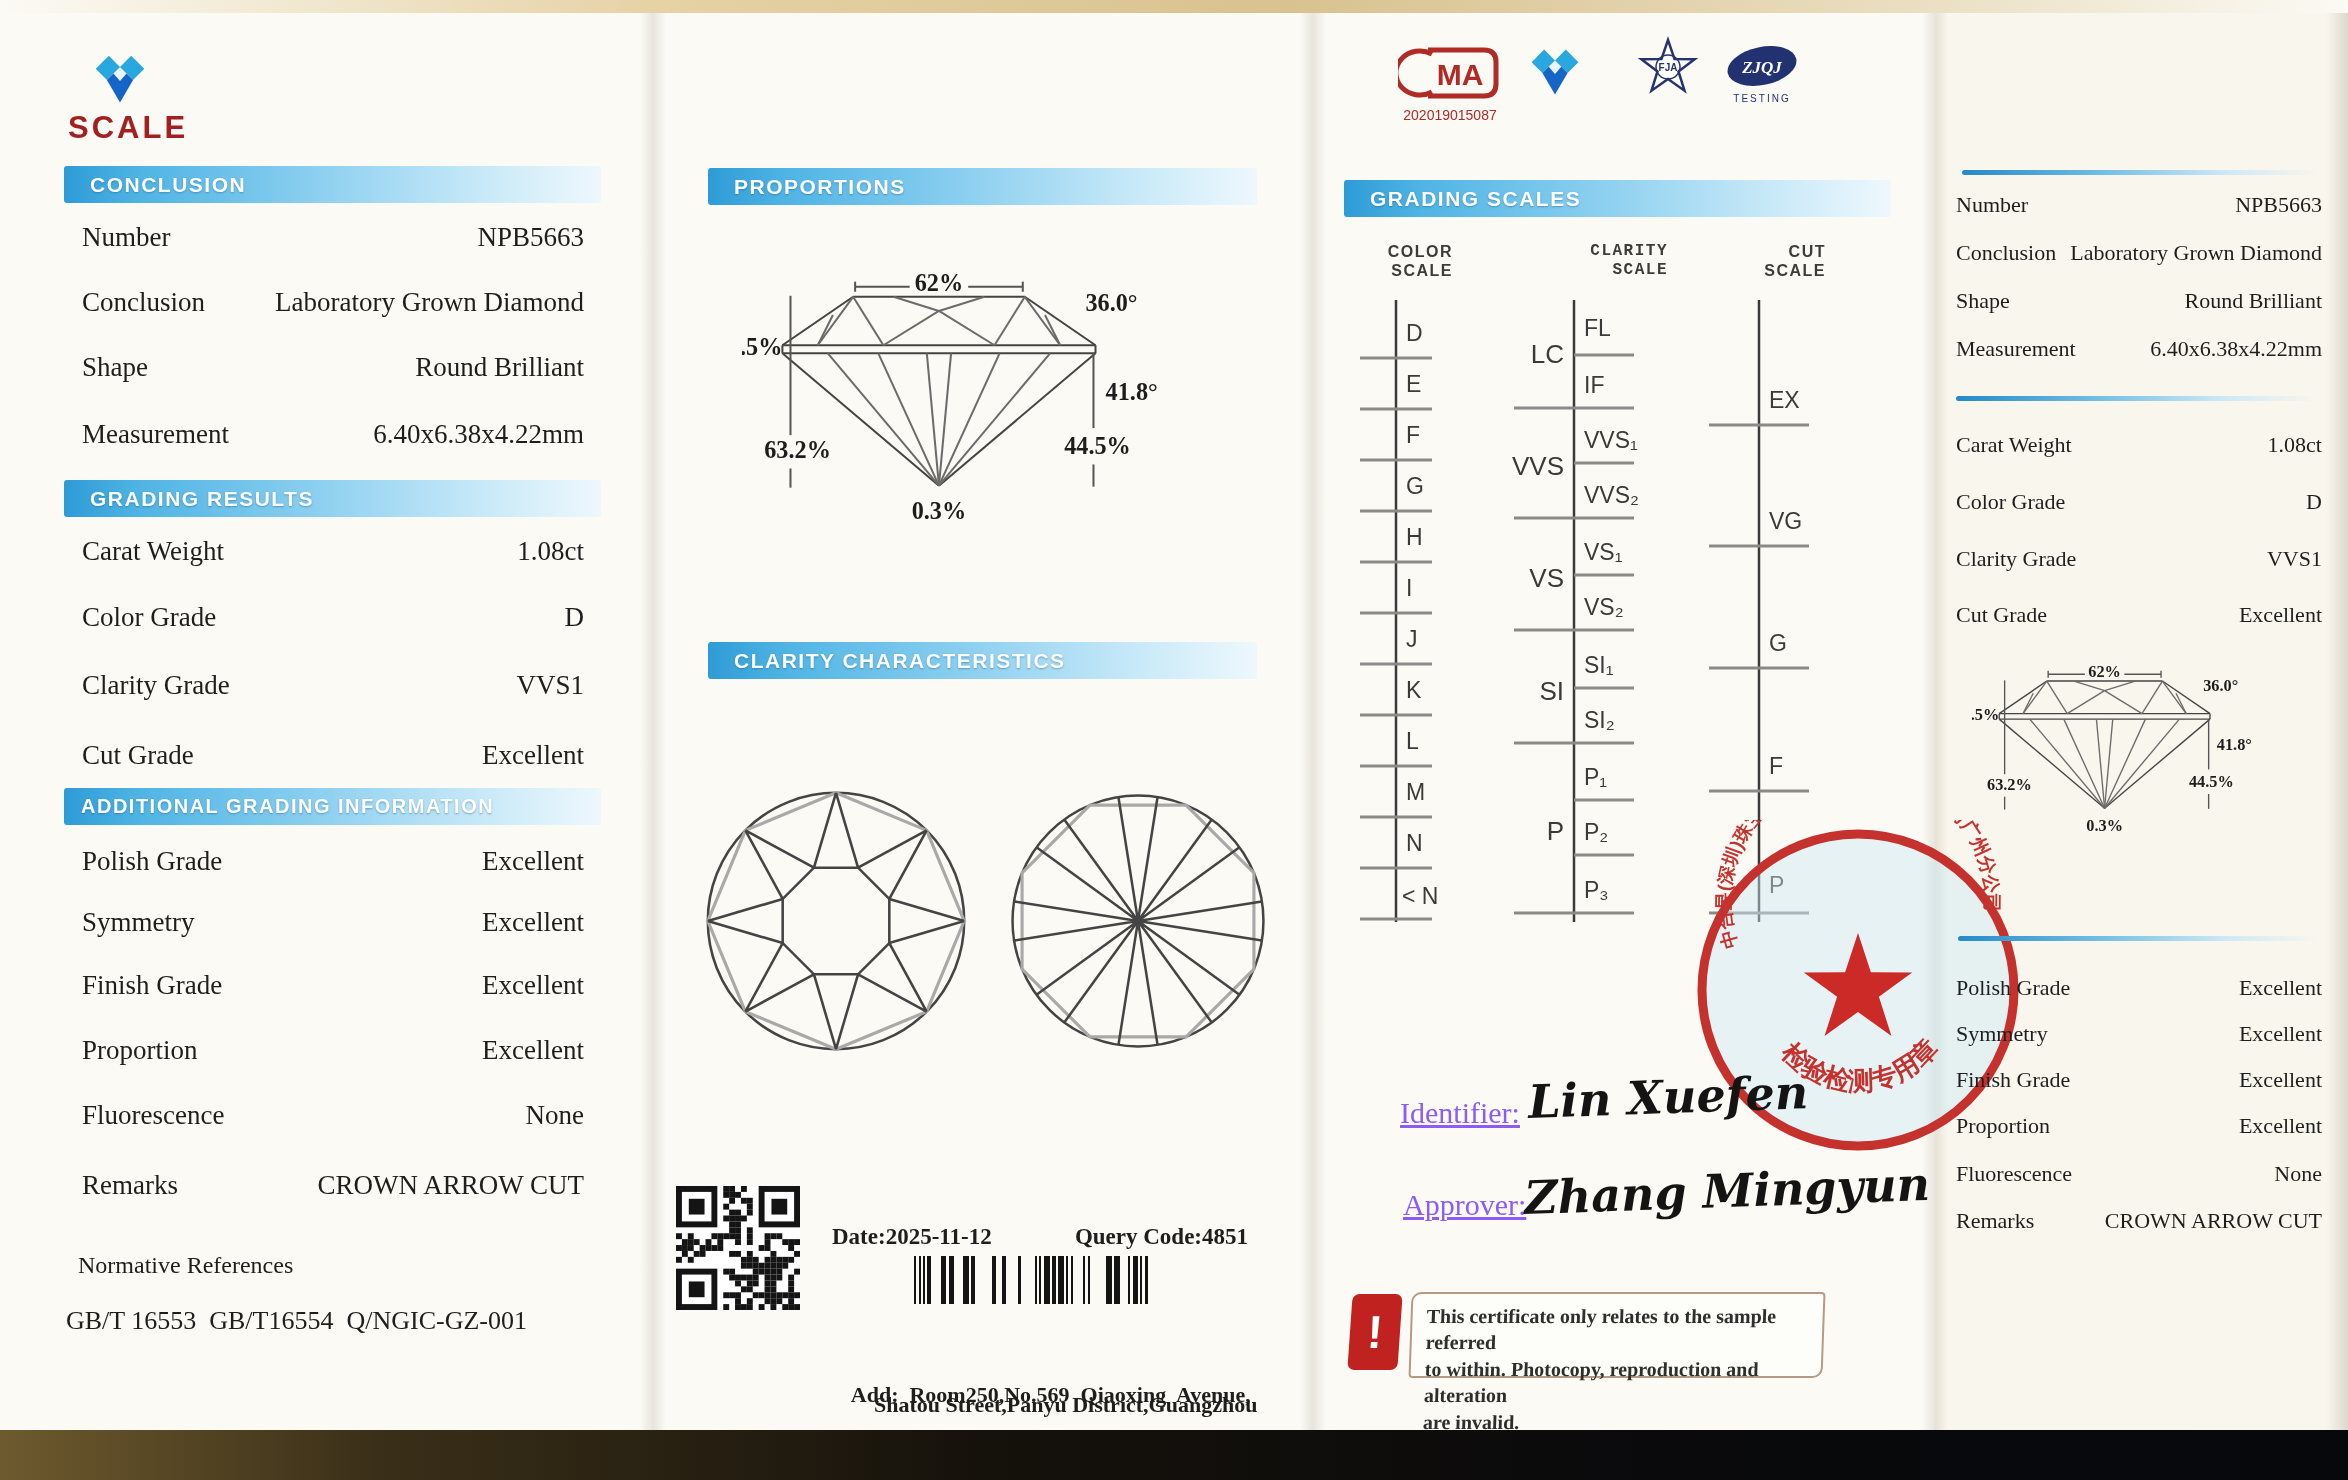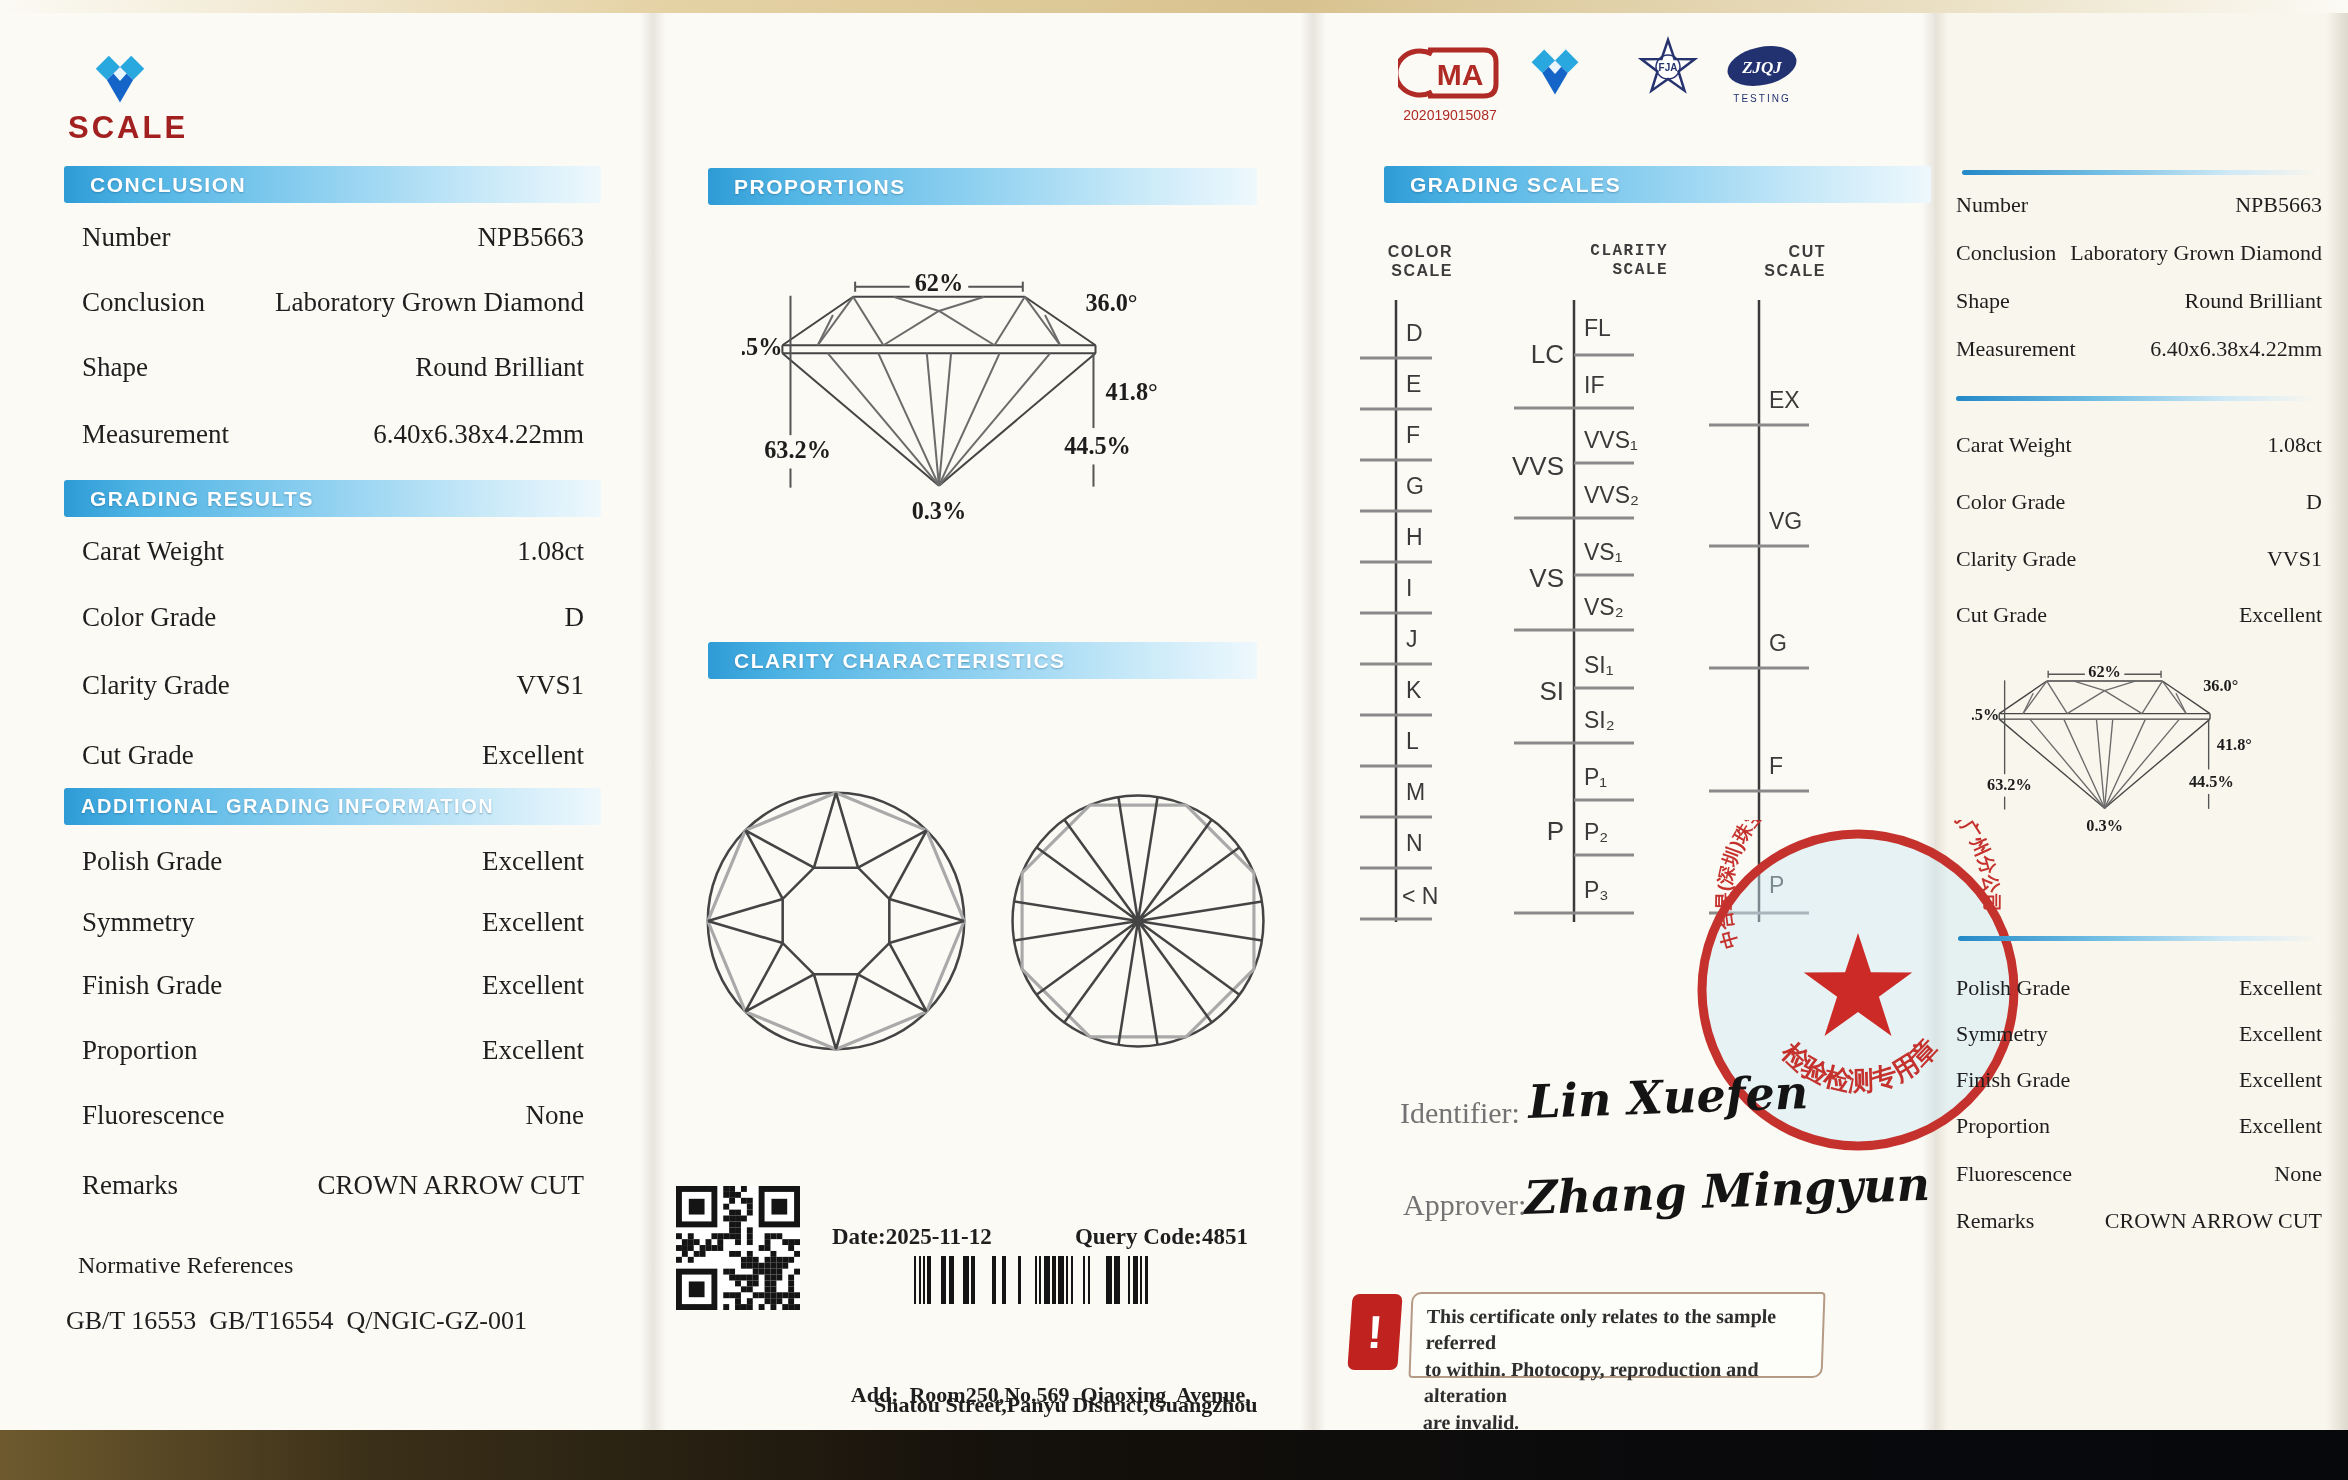--- a/index.html
+++ b/index.html
@@ -41,21 +41,21 @@
   .diag-dark{stroke:#444;stroke-width:2;fill:none;}
   .diag-gray{stroke:#a9a9a9;stroke-width:2.5;fill:none;}
   .mline{stroke:#555;stroke-width:2;}
   .ptext{font-family:"Liberation Serif",serif;font-size:24px;font-weight:bold;fill:#1d1d1d;}
 
   .logo-org{position:absolute;font-family:"Liberation Sans",sans-serif;font-weight:bold;
     color:#1b1b1b;font-size:22px;letter-spacing:5px;line-height:1.28;}
   .ngic-txt{position:absolute;font-family:"Liberation Sans",sans-serif;font-weight:bold;
     color:#a32020;font-size:31px;letter-spacing:3px;}
 
-  .sig-label{position:absolute;font-size:30px;color:#737373;}
+  .sig-label{position:absolute;font-size:30px;color:#8b5cf6;text-decoration:underline;}
   .sig-name{position:absolute;font-family:"DejaVu Serif",serif;font-style:italic;font-weight:bold;
     font-size:46px;color:#141414;transform:rotate(-2deg);}
 
   .warn-icon{position:absolute;background:#c0231f;border-radius:7px;color:#fff;text-align:center;
     font-family:"Liberation Sans",sans-serif;font-weight:bold;transform:skewX(-4deg);}
   .warn-box{position:absolute;border:2px solid #b59a86;border-radius:10px 4px 10px 4px;
     transform:skewX(-2deg);padding:9px 14px;box-sizing:border-box;
     font-size:20px;font-weight:bold;color:#2e2e2e;line-height:1.32;background:rgba(255,255,255,.5);}
   .addr{position:absolute;font-size:22px;font-weight:bold;white-space:pre;}
   .norm{position:absolute;font-size:26px;white-space:pre;}
@@ -426,21 +426,21 @@
     <circle cx="30" cy="29" r="12" fill="none" stroke="#26336f" stroke-width="1.5"></circle>
     <text x="30" y="33" text-anchor="middle" font-family="Liberation Sans,sans-serif" font-size="10" font-weight="bold" fill="#26336f">FJA</text>
   </svg>
 
   <svg style="position:absolute;left:1722px;top:42px;" width="80" height="66" viewBox="0 0 80 66">
     <ellipse cx="40" cy="24" rx="35" ry="19" fill="#223271" transform="rotate(-12 40 24)"></ellipse>
     <text x="40" y="31" text-anchor="middle" font-family="Liberation Serif,serif" font-style="italic" font-size="17" font-weight="bold" fill="#fff">ZJQJ</text>
     <text x="40" y="60" text-anchor="middle" font-family="Liberation Sans,sans-serif" font-size="10" letter-spacing="2" fill="#223271">TESTING</text>
   </svg>
 
-  <div class="hbar" style="left:1344px;top:166px;width:547px;margin-left:40px;">GRADING SCALES</div>
+  <div class="hbar" style="left:1344px;top:180px;width:547px;">GRADING SCALES</div>
 
   <div class="scale-title" style="left:1343px;top:242px;width:110px;">
     <div>COLOR</div>
     <div>SCALE</div>
   </div>
   <div class="scale-title" style="left:1488px;top:242px;width:180px;font-family:Liberation Mono, monospace;">
     <div>CLARITY</div>
     <div>SCALE</div>
   </div>
   <div class="scale-title" style="left:1700px;top:242px;width:126px;">

